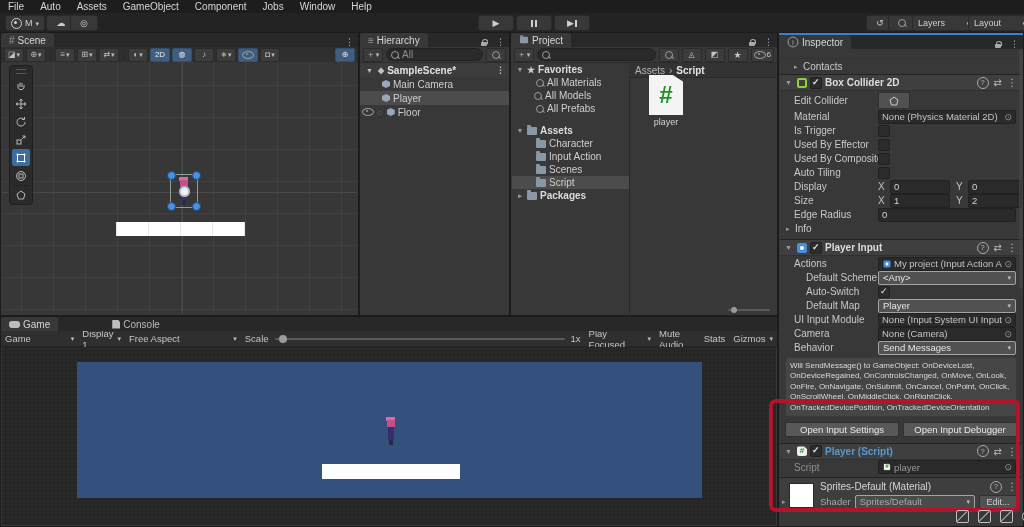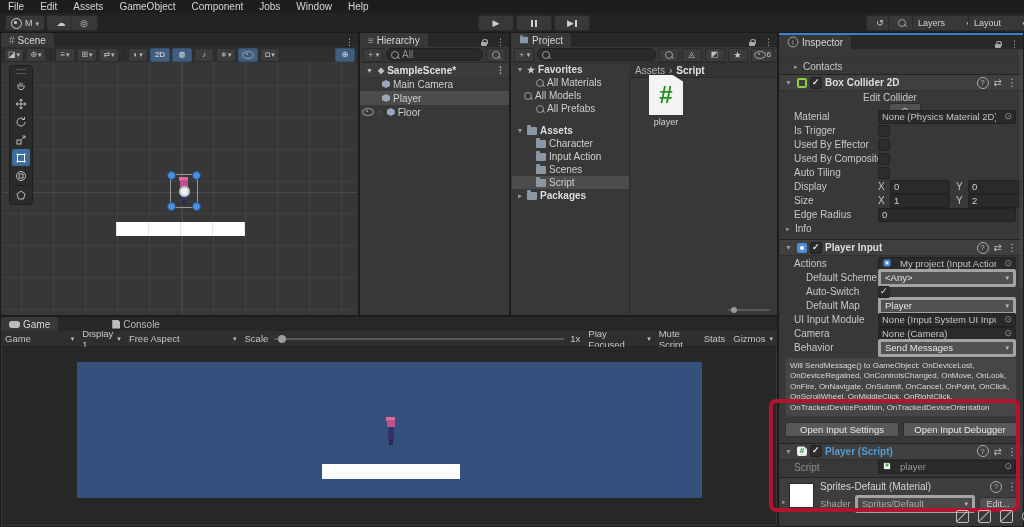--- a/index.html
+++ b/index.html
@@ -130,24 +130,24 @@
   .insp-row .val{flex:1;display:flex;align-items:center;min-width:0;gap:2px;}
   .fold{color:#999;font-size:7px;width:9px;flex:none;}
   .comp-head{height:15px;display:flex;align-items:center;gap:3px;padding:0 5px;border-top:1px solid #232323;
              border-bottom:1px solid #303030;background:#3f3f3f;font-weight:bold;font-size:10px;color:#dedede;}
   .hicons{margin-left:auto;display:flex;align-items:center;gap:5px;color:#bdbdbd;font-weight:normal;}
   .qmark{width:10px;height:10px;border-radius:50%;border:1px solid #a8a8a8;font-size:7px;display:flex;
          align-items:center;justify-content:center;color:#bdbdbd;}
   .cb{width:10px;height:10px;background:#2c2c2c;border:1px solid #212121;border-radius:2px;flex:none;position:relative;}
   .cb.on:after{content:"✓";position:absolute;left:1px;top:-1px;font-size:9px;color:#e6e6e6;}
   .obj{background:#2a2a2a;border:1px solid #212121;border-radius:2px;height:12px;flex:1;display:flex;
-       padding:0 3px;font-size:9.5px;color:#c4c4c4;min-width:0;gap:8px;}
+       align-items:center;padding:0 3px;font-size:9.5px;color:#c4c4c4;min-width:0;gap:2px;}
   .obj .txt{overflow:hidden;white-space:nowrap;flex:1;}
   .picker{margin-left:auto;color:#9a9a9a;font-size:9px;flex:none;}
-  .drop{background:#515151;border:3px solid #a3a3a3;border-radius:2px;height:12px;flex:1;display:flex;
+  .drop{background:#515151;border:1px solid #a3a3a3;border-radius:2px;height:12px;flex:1;display:flex;
         align-items:center;padding:0 4px;font-size:9.5px;color:#e6e6e6;min-width:0;}
   .drop .caret{margin-left:auto;}
   .drop.gray{background:#4a4a4a;color:#a8a8a8;}
   .num{background:#2a2a2a;border:1px solid #212121;border-radius:2px;height:12px;width:52px;display:flex;
        align-items:center;padding:0 3px;font-size:9.5px;color:#d2d2d2;flex:none;}
   .axis{width:10px;flex:none;color:#c2c2c2;}
   .colliderbtn{width:30px;height:15px;background:#515151;border:1px solid #303030;border-radius:2px;
                display:flex;align-items:center;justify-content:center;}
   .helpbox{margin:3px 5px;background:#464646;border:1px solid #3a3a3a;border-radius:3px;padding:3px 4px;
            font-size:8px;line-height:1.3;color:#dadada;}
@@ -179,21 +179,21 @@
   .slashc{width:11px;height:11px;border:1px solid #c0c0c0;border-radius:2px;position:relative;}
   .slashc:after{content:"";position:absolute;left:-2px;top:4.5px;width:14px;height:1.4px;background:#c0c0c0;transform:rotate(-45deg);}
   .checkc{width:11px;height:11px;border:1px solid #c0c0c0;border-radius:50%;display:flex;align-items:center;
           justify-content:center;font-size:7px;color:#c0c0c0;}
 </style>
 </head>
 <body>
 
 <div id="menubar" class="abs">
   <span class="mitem">File</span>
-  <span class="mitem">Edit</span>
+  <span class="mitem">Auto</span>
   <span class="mitem">Assets</span>
   <span class="mitem">GameObject</span>
   <span class="mitem">Component</span>
   <span class="mitem">Jobs</span>
   <span class="mitem">Window</span>
   <span class="mitem">Help</span>
 </div>
 
 <div id="topbar" class="abs">
   <div class="tbtn abs" style="left:5px;top:2px;">
@@ -445,21 +445,21 @@
   <div class="ptree">
     <div class="prow bold" style="padding-left:4px;">
       <span class="foldr">▼</span>
         <span class="star">★</span>
       <span>Favorites</span>
     </div>
     <div class="prow" style="padding-left:24px;">
       <span class="mag"></span>
       <span>All Materials</span>
     </div>
-    <div class="prow" style="padding-left:12px;">
+    <div class="prow" style="padding-left:22px;">
       <span class="mag"></span>
       <span>All Models</span>
     </div>
     <div class="prow" style="padding-left:24px;">
       <span class="mag"></span>
       <span>All Prefabs</span>
     </div>
     <div style="height:9px;"></div>
     <div class="prow bold" style="padding-left:4px;">
       <span class="foldr">▼</span>
@@ -536,21 +536,21 @@
       <div class="slider-track">
           <i></i>
         </div>
       <span>1x</span>
     </div>
     <div class="gdrop" style="margin-left:auto;gap:20px;">
       <span>Play Focused</span>
       <span class="caret">▾</span>
     </div>
     <div class="gdrop">
-      <span>Mute Script</span>
+      <span>Mute Audio</span>
     </div>
     <div class="gdrop">
       <span>Stats</span>
     </div>
     <div class="gdrop">
       <span>Gizmos</span>
       <span class="caret">▾</span>
     </div>
   </div>
   <div id="game-viewport">
@@ -592,21 +592,21 @@
       <span class="fold">▼</span>
       <span class="compicon colgreen"></span>
       <span class="cb on"></span>
       <span>Box Collider 2D</span>
       <span class="hicons">
         <span class="qmark">?</span>
         <span>⇄</span>
         <span>⋮</span>
       </span>
     </div>
-    <div class="insp-row" style="height:17px;flex-direction:column;">
+    <div class="insp-row" style="height:17px;">
       <span class="lab">Edit Collider</span>
       <span class="val">
         <span class="colliderbtn">
           <svg width="12" height="12" viewBox="0 0 12 12">
               <path d="M6 2l4 3-1.5 5h-5L2 5z" stroke="#ccc" fill="none" stroke-width="1"></path>
             </svg>
         </span>
       </span>
     </div>
     <div class="insp-row">

